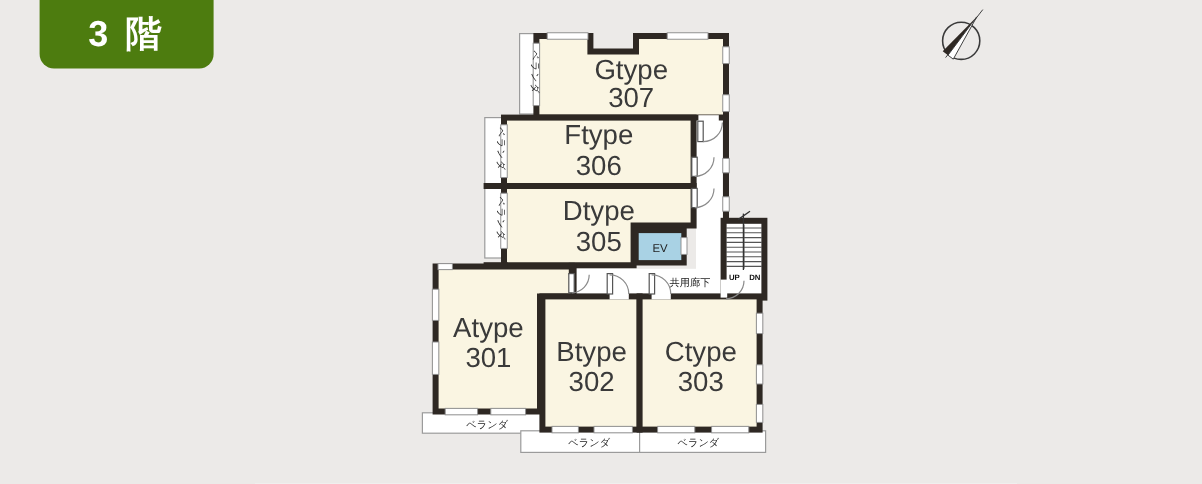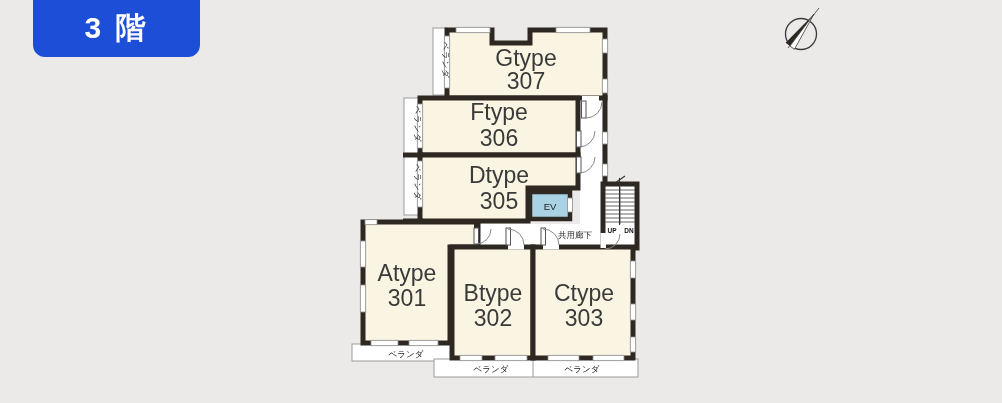--- a/index.html
+++ b/index.html
@@ -5,22 +5,22 @@
   html,body{margin:0;padding:0;}
   .stage{
     position:relative;
     width:1002px;height:403px;
     background:#eceae8;
     font-family:"Liberation Sans", sans-serif;
     overflow:hidden;
   }
   .floor-badge{
     position:absolute;left:33px;top:0;
-    width:167px;height:57px;
-    background:#1d4ed8;
+    width:145px;height:57px;
+    background:#4d7c0f;
     border-radius:0 0 12px 12px;
     display:flex;align-items:center;justify-content:center;
     color:#ffffff;font-size:30px;font-weight:bold;letter-spacing:3px;
   }
   svg{position:absolute;left:0;top:0;}
   .room{fill:#faf5e2;stroke:#2e2823;stroke-width:5;stroke-linejoin:miter;}
   .wallrect{fill:#2e2823;stroke:none;}
   .cw{fill:#ffffff;stroke:none;}
   .veranda{fill:#ffffff;stroke:#9b9b9b;stroke-width:1;}
   .vline{stroke:#9b9b9b;stroke-width:1;}

